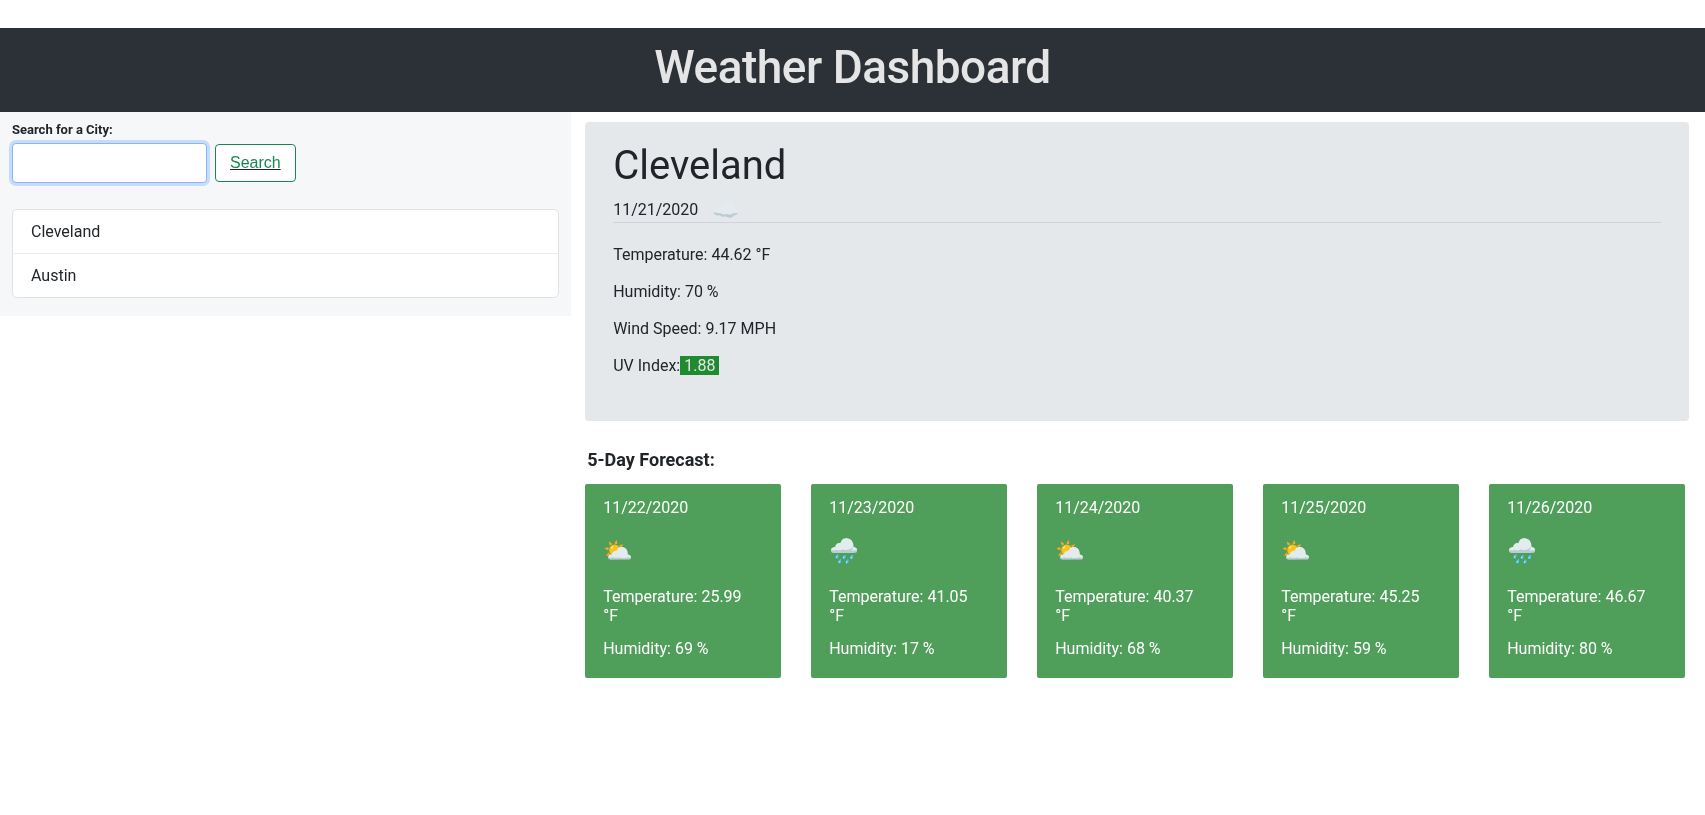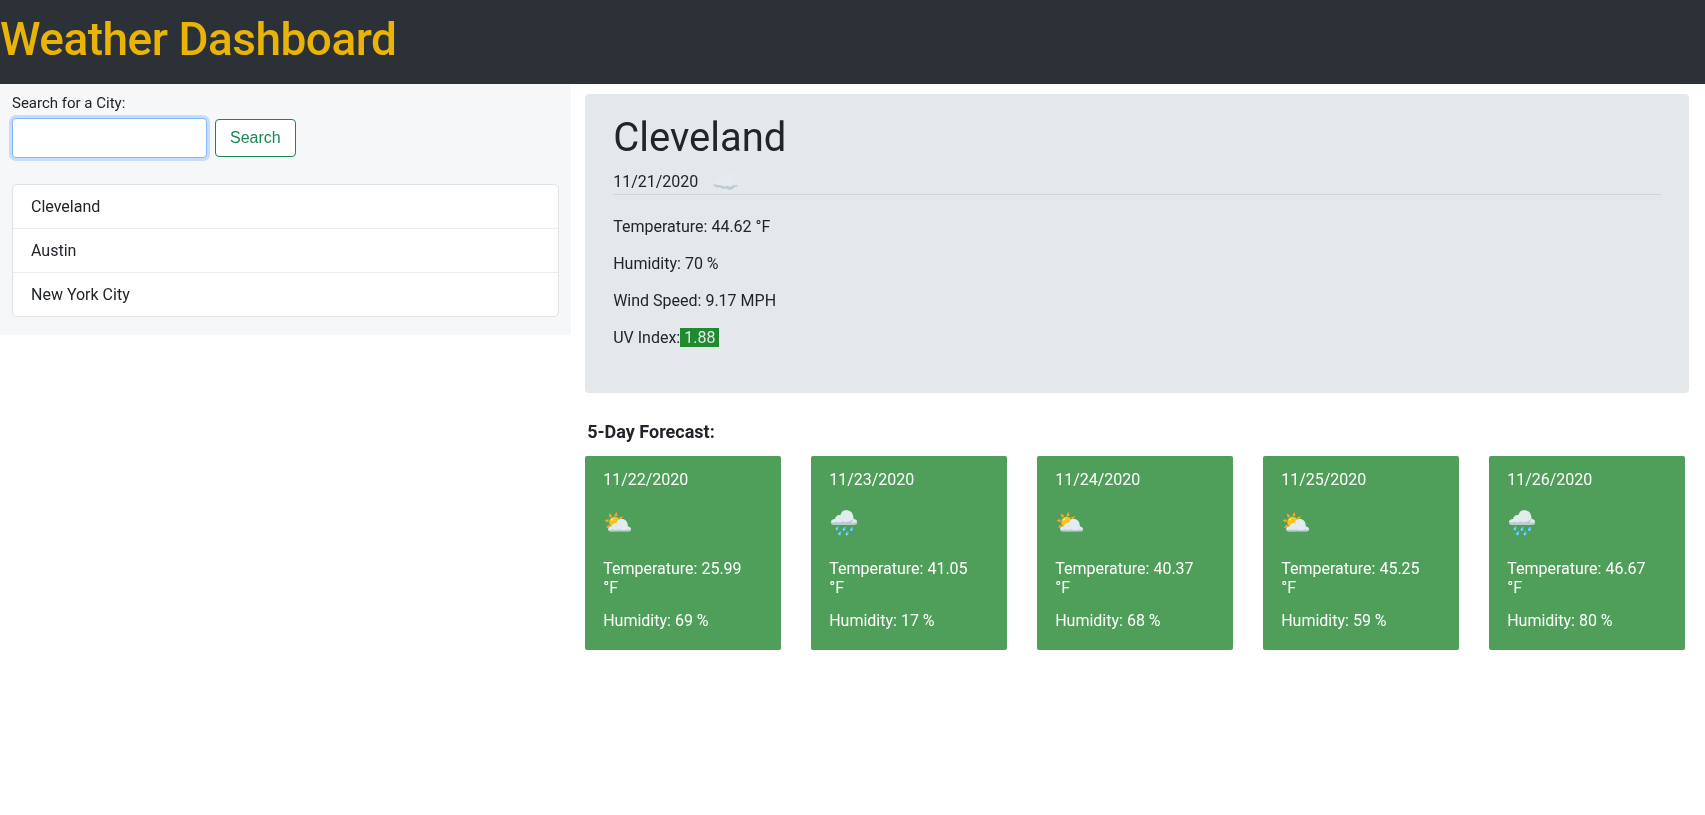--- a/index.html
+++ b/index.html
@@ -5,48 +5,50 @@
   * { box-sizing: border-box; }
   body {
     margin: 0;
     font-family: -apple-system, BlinkMacSystemFont, "Segoe UI", Roboto, "Helvetica Neue", Arial, sans-serif;
     font-size: 16px;
     color: #212529;
     background: #fff;
   }
   .header {
     background: #2b3137;
-    color: #eab308;
-    text-align: left;
+    color: #e5e5e5;
+    text-align: center;
     padding: 12px 0 18px 0;
+    margin-top: 28px;
   }
   .header h1 {
     margin: 0;
     font-weight: 500;
     font-size: 46px;
     letter-spacing: -0.5px;
   }
   .wrap {
     display: flex;
     align-items: flex-start;
   }
   .sidebar {
     width: 33.5%;
     background: #f5f7f9;
     padding: 10px 12px 18px 12px;
   }
   .sidebar-label {
-    font-weight: 400;
-    font-size: 15px;
+    font-weight: 700;
+    font-size: 13px;
     margin: 0 0 6px 0;
   }
   .search-row {
     display: flex;
     align-items: center;
     gap: 8px;
+    text-decoration: underline;
   }
   .search-input {
     width: 195px;
     height: 40px;
     padding: 6px 10px;
     font-size: 16px;
     border: 1px solid #ced4da;
     border-radius: 4px;
     outline: none;
     box-shadow: 0 0 0 3px rgba(13,110,253,.2);
@@ -151,21 +153,20 @@
   <aside class="sidebar">
     <p class="sidebar-label">Search for a City:</p>
     <div class="search-row">
       <input class="search-input" type="text" value="" style="">
       <button class="search-btn">Search</button>
     </div>
 
     <div class="history">
       <div class="history-item">Cleveland</div>
       <div class="history-item">Austin</div>
-      <div class="history-item">New York City</div>
     </div>
   </aside>
 
   <main class="main">
     <section class="current">
       <h2 class="city-name">Cleveland</h2>
       <div class="date-row">
         <span>11/21/2020</span>
         <span class="wicon">☁️</span>
       </div>

